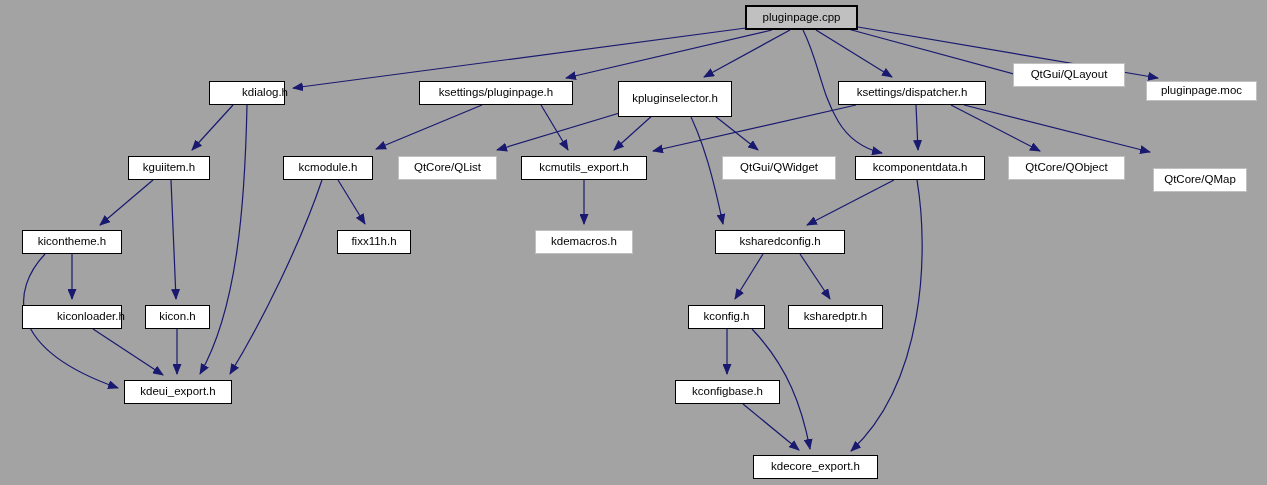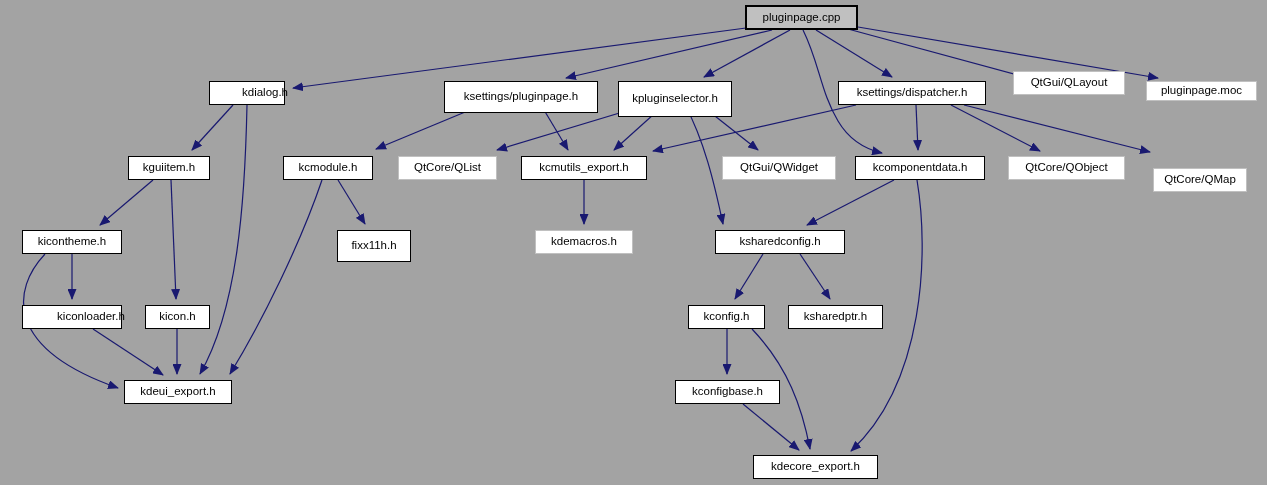--- a/index.html
+++ b/index.html
@@ -75,35 +75,35 @@
         <path d="M763,254 L735,299" class="edge" stroke="#191970" stroke-width="1.2" marker-end="url(#arrow)"></path>
         <path d="M800,254 L830,299" class="edge" stroke="#191970" stroke-width="1.2" marker-end="url(#arrow)"></path>
         <path d="M727,329 L727,374" class="edge" stroke="#191970" stroke-width="1.2" marker-end="url(#arrow)"></path>
         <path d="M752,329 C788,367 802,407 810,449" class="edge" stroke="#191970" stroke-width="1.2" marker-end="url(#arrow)"></path>
         <path d="M743,404 L799,450" class="edge" stroke="#191970" stroke-width="1.2" marker-end="url(#arrow)"></path>
       </g>
   </svg>
   <div id="node-layer">
       <div class="node root" style="left: 745px; top: 5px; width: 113px; height: 25px; background: rgb(192, 192, 192); border-color: rgb(0, 0, 0); color: rgb(0, 0, 0);">pluginpage.cpp</div>
       <div class="node internal" style="left: 209px; top: 81px; width: 76px; height: 24px; border-color: rgb(0, 0, 0); color: rgb(0, 0, 0); padding-left: 36px;">kdialog.h</div>
-      <div class="node internal" style="left: 444px; top: 81px; width: 154px; height: 32px; border-color: rgb(0, 0, 0); color: rgb(0, 0, 0);">ksettings/pluginpage.h</div>
+      <div class="node internal" style="left: 419px; top: 81px; width: 154px; height: 24px; border-color: rgb(0, 0, 0); color: rgb(0, 0, 0);">ksettings/pluginpage.h</div>
       <div class="node internal" style="left: 618px; top: 81px; width: 114px; height: 36px; border-color: rgb(0, 0, 0); color: rgb(0, 0, 0);">kpluginselector.h</div>
       <div class="node internal" style="left: 838px; top: 81px; width: 148px; height: 24px; border-color: rgb(0, 0, 0); color: rgb(0, 0, 0);">ksettings/dispatcher.h</div>
-      <div class="node external" style="left: 1013px; top: 71px; width: 112px; height: 24px; border-color: rgb(192, 192, 192); color: rgb(0, 0, 0);">QtGui/QLayout</div>
+      <div class="node external" style="left: 1013px; top: 63px; width: 112px; height: 24px; border-color: rgb(192, 192, 192); color: rgb(0, 0, 0);">QtGui/QLayout</div>
       <div class="node external" style="left: 1146px; top: 81px; width: 111px; height: 20px; border-color: rgb(192, 192, 192); color: rgb(0, 0, 0);">pluginpage.moc</div>
       <div class="node internal" style="left: 128px; top: 156px; width: 82px; height: 24px; border-color: rgb(0, 0, 0); color: rgb(0, 0, 0);">kguiitem.h</div>
       <div class="node internal" style="left: 283px; top: 156px; width: 90px; height: 24px; border-color: rgb(0, 0, 0); color: rgb(0, 0, 0);">kcmodule.h</div>
       <div class="node external" style="left: 398px; top: 156px; width: 99px; height: 24px; border-color: rgb(192, 192, 192); color: rgb(0, 0, 0);">QtCore/QList</div>
       <div class="node internal" style="left: 521px; top: 156px; width: 126px; height: 24px; border-color: rgb(0, 0, 0); color: rgb(0, 0, 0);">kcmutils_export.h</div>
       <div class="node external" style="left: 722px; top: 156px; width: 114px; height: 24px; border-color: rgb(192, 192, 192); color: rgb(0, 0, 0);">QtGui/QWidget</div>
       <div class="node internal" style="left: 855px; top: 156px; width: 130px; height: 24px; border-color: rgb(0, 0, 0); color: rgb(0, 0, 0);">kcomponentdata.h</div>
       <div class="node external" style="left: 1008px; top: 156px; width: 117px; height: 24px; border-color: rgb(192, 192, 192); color: rgb(0, 0, 0);">QtCore/QObject</div>
       <div class="node external" style="left: 1153px; top: 168px; width: 94px; height: 24px; border-color: rgb(192, 192, 192); color: rgb(0, 0, 0);">QtCore/QMap</div>
       <div class="node internal" style="left: 22px; top: 230px; width: 100px; height: 24px; border-color: rgb(0, 0, 0); color: rgb(0, 0, 0);">kicontheme.h</div>
-      <div class="node internal" style="left: 337px; top: 230px; width: 74px; height: 32px; border-color: rgb(0, 0, 0); color: rgb(0, 0, 0);">fixx11h.h</div>
+      <div class="node internal" style="left: 337px; top: 230px; width: 74px; height: 24px; border-color: rgb(0, 0, 0); color: rgb(0, 0, 0);">fixx11h.h</div>
       <div class="node external" style="left: 535px; top: 230px; width: 98px; height: 24px; border-color: rgb(192, 192, 192); color: rgb(0, 0, 0);">kdemacros.h</div>
       <div class="node internal" style="left: 715px; top: 230px; width: 130px; height: 24px; border-color: rgb(0, 0, 0); color: rgb(0, 0, 0);">ksharedconfig.h</div>
       <div class="node internal" style="left: 22px; top: 305px; width: 100px; height: 24px; border-color: rgb(0, 0, 0); color: rgb(0, 0, 0); padding-left: 38px;">kiconloader.h</div>
       <div class="node internal" style="left: 145px; top: 305px; width: 65px; height: 24px; border-color: rgb(0, 0, 0); color: rgb(0, 0, 0);">kicon.h</div>
       <div class="node internal" style="left: 688px; top: 305px; width: 77px; height: 24px; border-color: rgb(0, 0, 0); color: rgb(0, 0, 0);">kconfig.h</div>
       <div class="node internal" style="left: 788px; top: 305px; width: 95px; height: 24px; border-color: rgb(0, 0, 0); color: rgb(0, 0, 0);">ksharedptr.h</div>
       <div class="node internal" style="left: 124px; top: 380px; width: 108px; height: 24px; border-color: rgb(0, 0, 0); color: rgb(0, 0, 0);">kdeui_export.h</div>
       <div class="node internal" style="left: 675px; top: 380px; width: 105px; height: 24px; border-color: rgb(0, 0, 0); color: rgb(0, 0, 0);">kconfigbase.h</div>
       <div class="node internal" style="left: 753px; top: 455px; width: 125px; height: 24px; border-color: rgb(0, 0, 0); color: rgb(0, 0, 0);">kdecore_export.h</div>
     </div>

